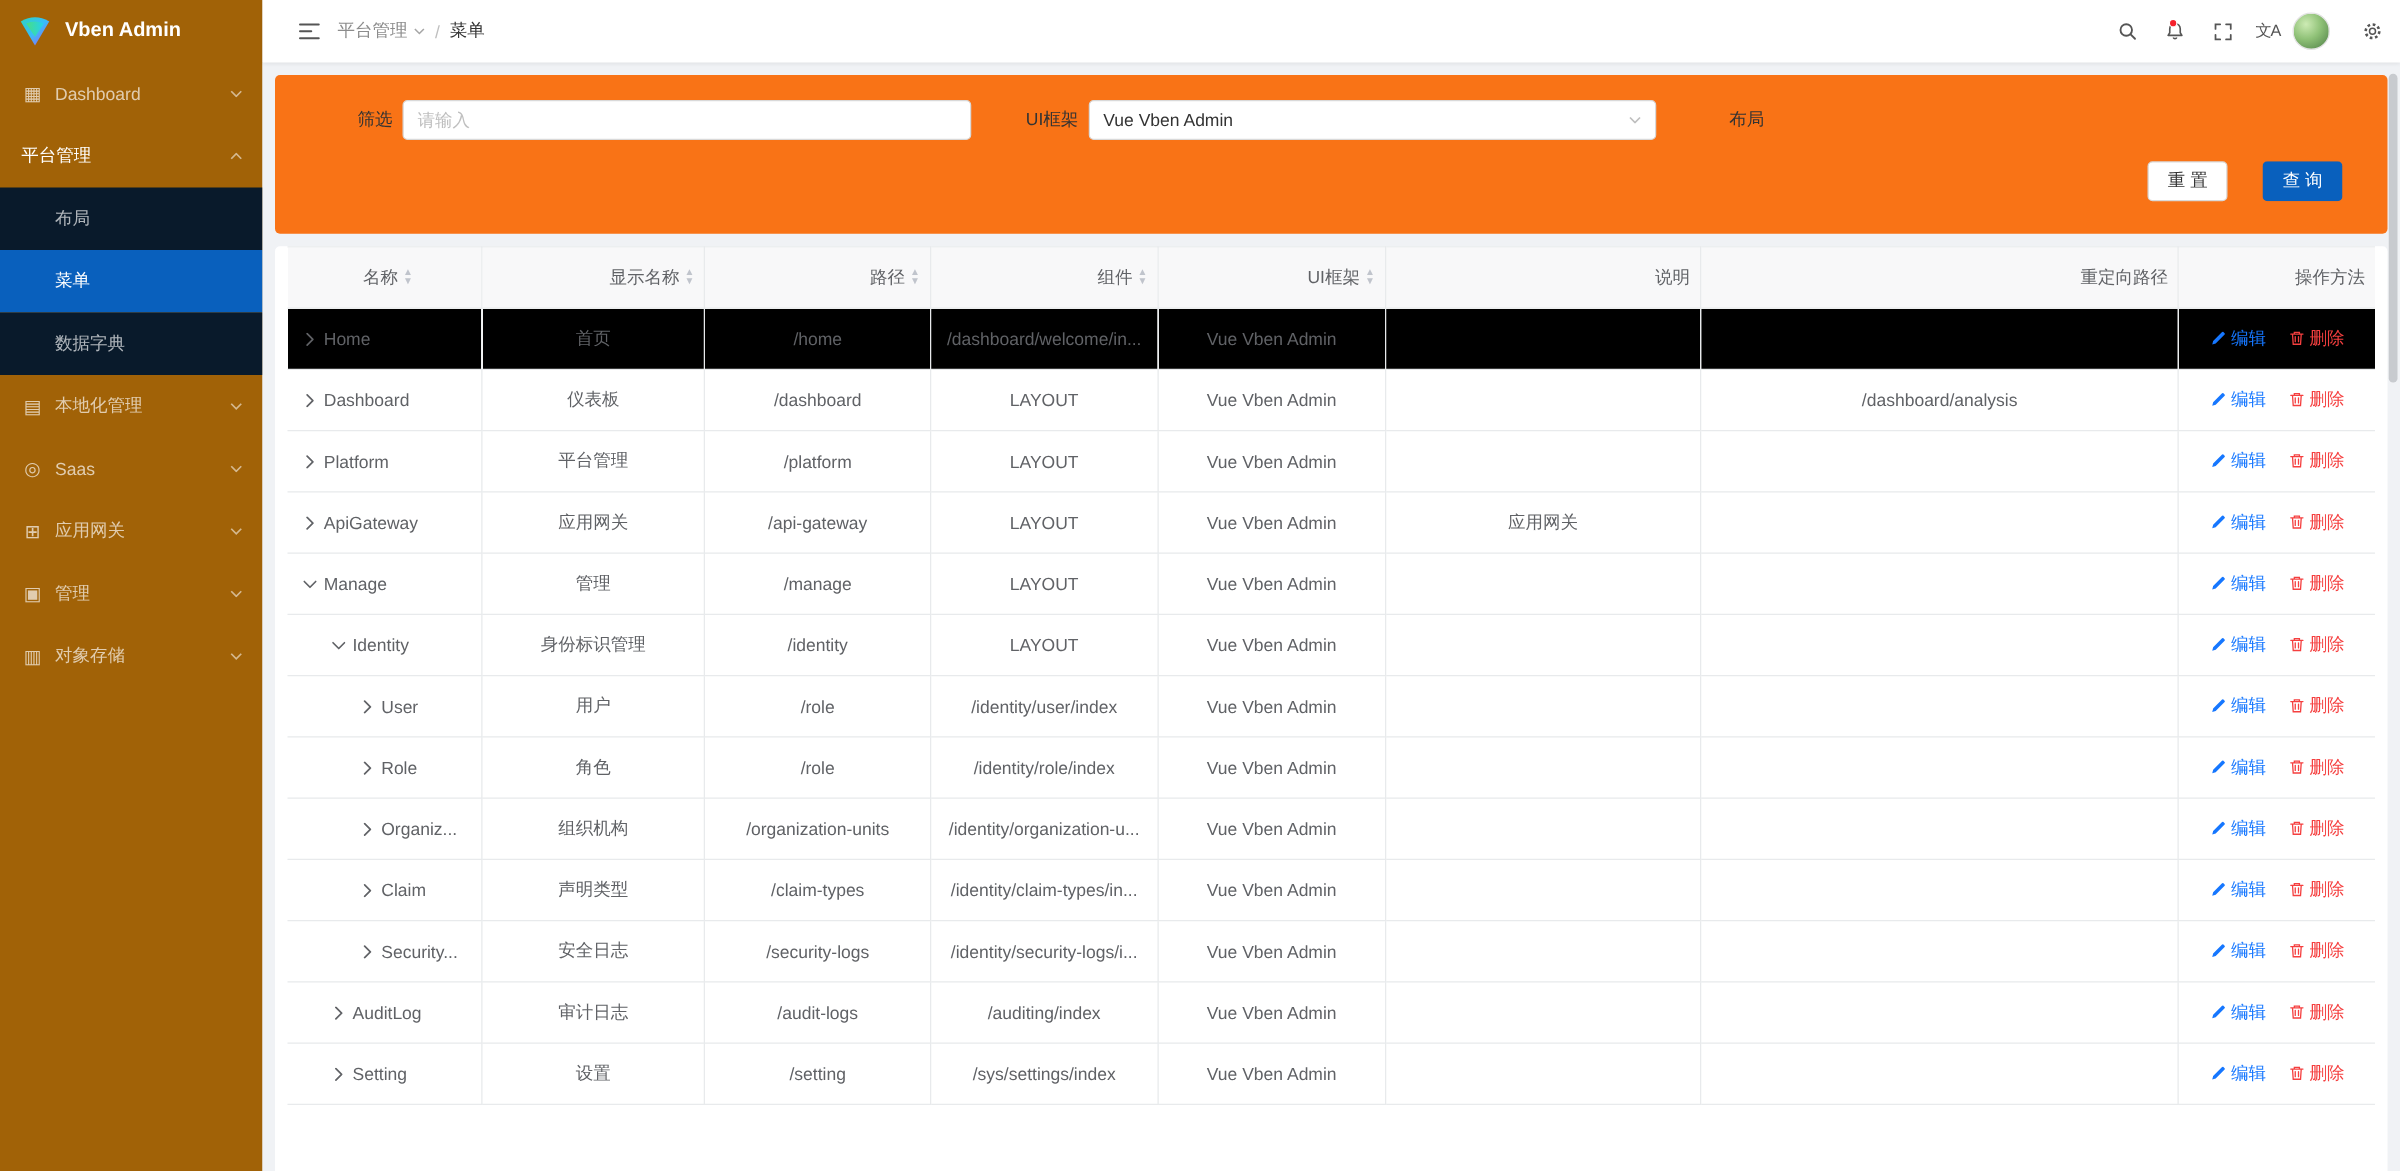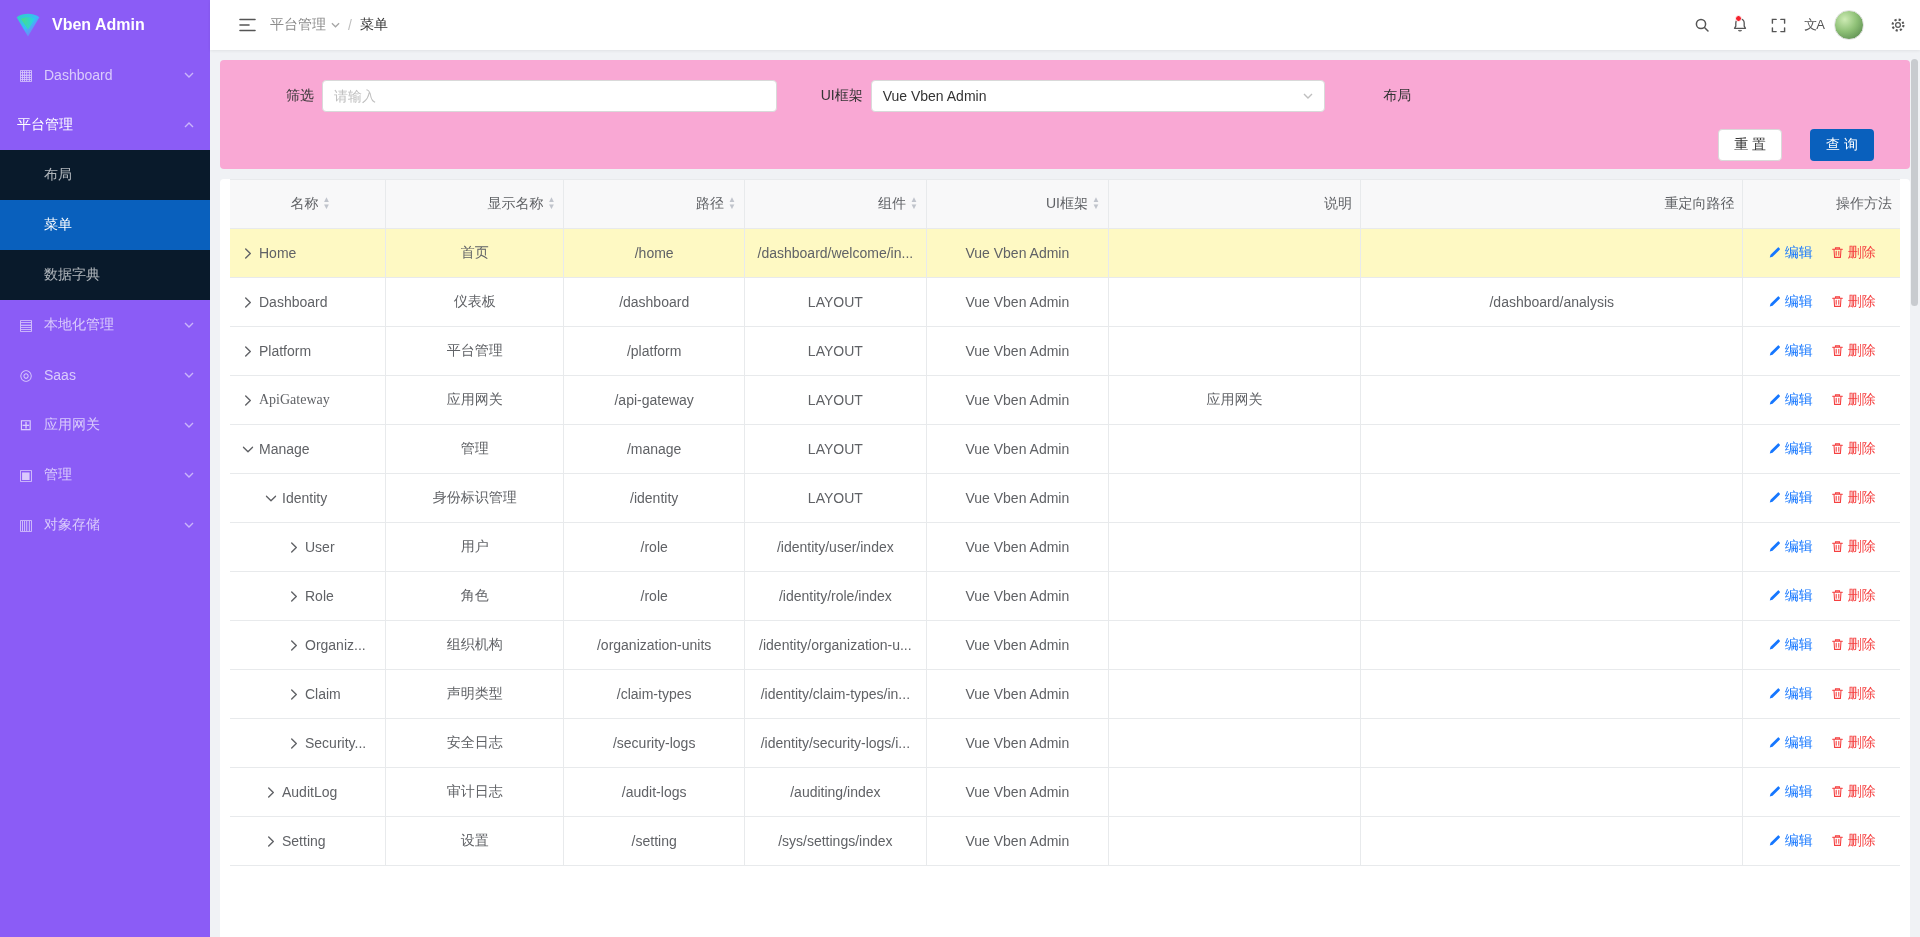--- a/index.html
+++ b/index.html
@@ -1,21 +1,21 @@
 <!DOCTYPE html>
 <html><head>
 <meta charset="utf-8">
 <style>
   *{margin:0;padding:0;box-sizing:border-box}
   html,body{width:100%;height:100%;overflow:hidden}
   body{font-family:"Liberation Sans","DejaVu Sans",sans-serif;font-size:14px;color:#333;background:#f0f2f5}
   .app{display:flex;width:100%;height:100vh;min-height:937px;position:relative}
 
   
-  .sidebar{width:210px;background:#8b5cf6;flex-shrink:0;display:flex;flex-direction:column}
+  .sidebar{width:210px;background:#a16207;flex-shrink:0;display:flex;flex-direction:column}
   .logo{height:50px;display:flex;align-items:center;padding:0 14px;gap:10px;cursor:pointer}
   .logo-text{color:#fff;font-size:16px;font-weight:bold;white-space:nowrap}
   .side-item{height:50px;display:flex;align-items:center;padding:0 16px 0 17px;cursor:pointer;
     color:rgba(255,255,255,.68);font-size:14px;user-select:none}
   .side-item.open{color:#fff}
   .si-icon{width:18px;margin-right:9px;font-size:15px;text-align:center;flex-shrink:0}
   .si-label{flex:1;white-space:nowrap;overflow:hidden;text-overflow:ellipsis}
   .si-chevron{display:flex;align-items:center;color:rgba(255,255,255,.55)}
   .si-chevron svg{transition:transform .2s}
   .si-chevron.up svg{transform:rotate(180deg)}
@@ -37,21 +37,21 @@
   .crumb-sep{color:#bfbfbf}
   .tb-right{display:flex;align-items:center;gap:6px}
   .badge-dot{position:absolute;top:6px;right:6px;width:7px;height:7px;border-radius:50%;background:#f5222d;border:1px solid #fff}
   .avatar{width:30px;height:30px;border-radius:50%;cursor:pointer;margin:0 4px;
     background:radial-gradient(circle at 35% 30%,#cdebb4 0%,#8fc177 45%,#4c7c44 100%);border:1px solid #e3e3e3}
   .translate-glyph{font-size:13px;letter-spacing:-1px;color:#555}
 
   
   .content{flex:1;padding:10px 10px 0;overflow:hidden;background:#f0f2f5}
 
-  .filter-card{background:#f9a8d4;border-radius:4px;padding:20px 36px 8px 24px;margin-bottom:10px}
+  .filter-card{background:#f97316;border-radius:4px;padding:20px 36px 26px 24px;margin-bottom:10px}
   .filter-row{display:flex;gap:16px}
   .filter-item{flex:1;display:flex;align-items:center;min-width:0}
   .filter-item label{width:70px;text-align:right;margin-right:8px;color:#333;flex-shrink:0;white-space:nowrap}
   .f-input,.f-select{flex:1;height:32px;border:1px solid #d9d9d9;border-radius:4px;background:#fff;
     font-size:14px;padding:0 11px;color:#333;outline:none;min-width:0}
   .f-input::placeholder{color:#bfbfbf}
   .f-select{display:flex;align-items:center;justify-content:space-between;cursor:pointer}
   .f-select .ph{color:#bfbfbf}
   .f-select .caret{color:#bfbfbf;display:flex;align-items:center}
   .filter-actions{display:flex;justify-content:flex-end;gap:28px;margin-top:17px}
@@ -72,21 +72,21 @@
   table{width:100%;border-collapse:collapse;table-layout:fixed}
   th,td{height:49px;font-size:14px;color:#606266;padding:0 8px;border-bottom:1px solid #e8eaec;
     border-right:1px solid #e8eaec;overflow:hidden;white-space:nowrap;text-overflow:ellipsis}
   th:last-child,td:last-child{border-right:none}
   thead th{background:#f8f8f9;border-top:1px solid #e8eaec;font-weight:normal;color:#606266;text-align:right}
   thead th:first-child{text-align:center;padding-left:14px}
   .th-wrap{display:inline-flex;align-items:center;gap:4px;cursor:pointer}
   .sorter{display:inline-flex;flex-direction:column;font-size:8px;line-height:.85;color:#c0c4cc;cursor:pointer}
   td{text-align:center}
   td.td-name{text-align:left}
-  tr.hl td{background:#fef9c3}
+  tr.hl td{background:#000000}
   .name-cell{display:flex;align-items:center;gap:7px}
   .expander{display:inline-flex;align-items:center;color:#606266;cursor:pointer;flex-shrink:0}
   .expander svg{transition:transform .2s}
   .expander.open svg{transform:rotate(90deg)}
   .td-actions a{display:inline-flex;align-items:center;gap:4px;cursor:pointer;text-decoration:none;font-size:14px}
   .td-actions .edit{color:#1677ff;margin-right:14px}
   .td-actions .del{color:#f53f3f}
 
   th:nth-child(1){width:9.3%} th:nth-child(2){width:10.7%} th:nth-child(3){width:10.8%}
   th:nth-child(4){width:10.9%} th:nth-child(5){width:10.9%} th:nth-child(6){width:15.1%}
@@ -424,21 +424,21 @@
       </a>
       <a class="del">
         <svg width="13" height="13" viewBox="0 0 16 16" fill="none" stroke="currentColor" stroke-width="1.3" stroke-linecap="round">
           <path d="M2 4h12M5.5 4V2.3h5V4M3.7 4l.7 10h7.2l.7-10M6.4 6.5v5M9.6 6.5v5"></path>
         </svg>
         <span class="lbl">删除</span>
       </a>
     </td>
   </tr>
                 <tr>
-    <td class="td-name" style="padding-left: 14px; font-family: Liberation Serif, serif;">
+    <td class="td-name" style="padding-left: 14px;">
       <span class="name-cell">
         <span class="expander">
           <svg width="8" height="11" viewBox="0 0 8 12" fill="none" stroke="currentColor" stroke-width="1.5" stroke-linecap="round" stroke-linejoin="round">
                           <path d="M1.5 1l5 5-5 5"></path>
                         </svg>
         </span>
         <span class="row-name">ApiGateway</span>
       </span>
     </td>
     <td class="td-c">应用网关</td>

